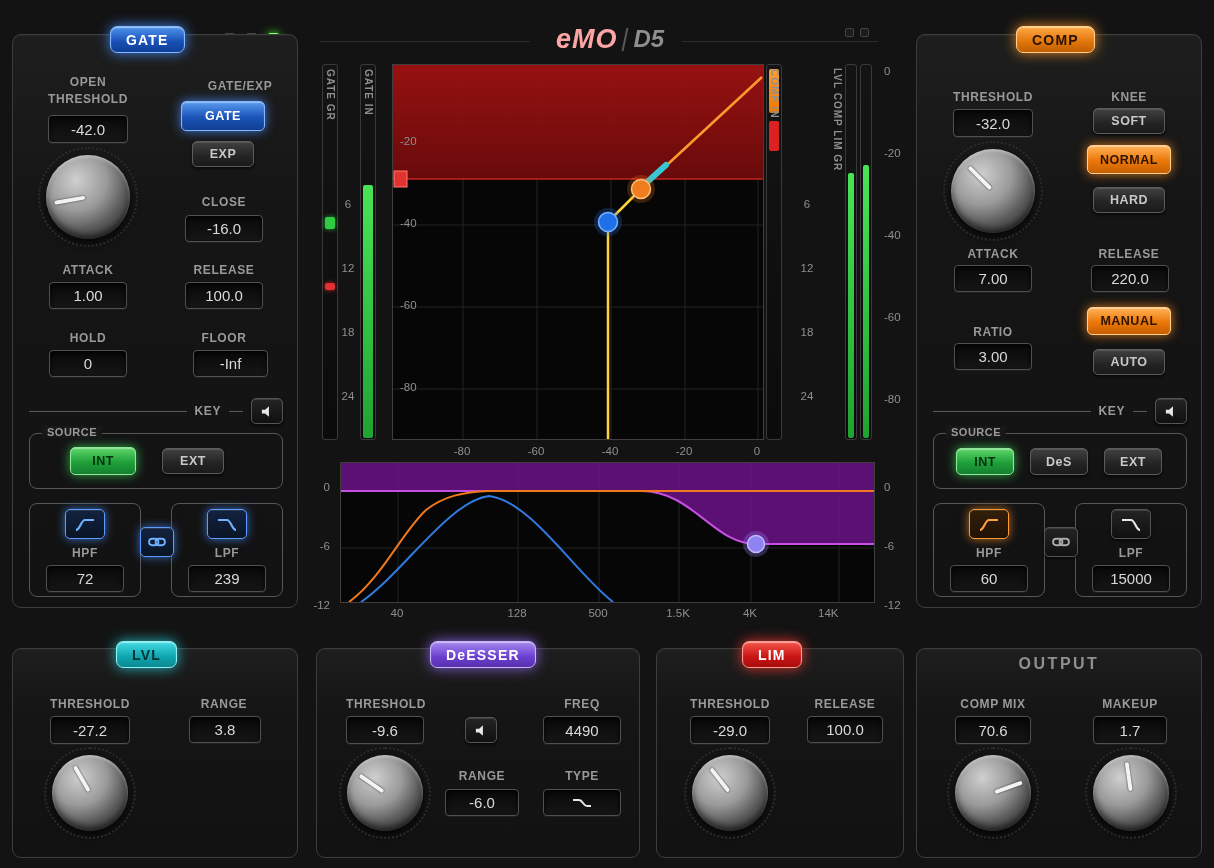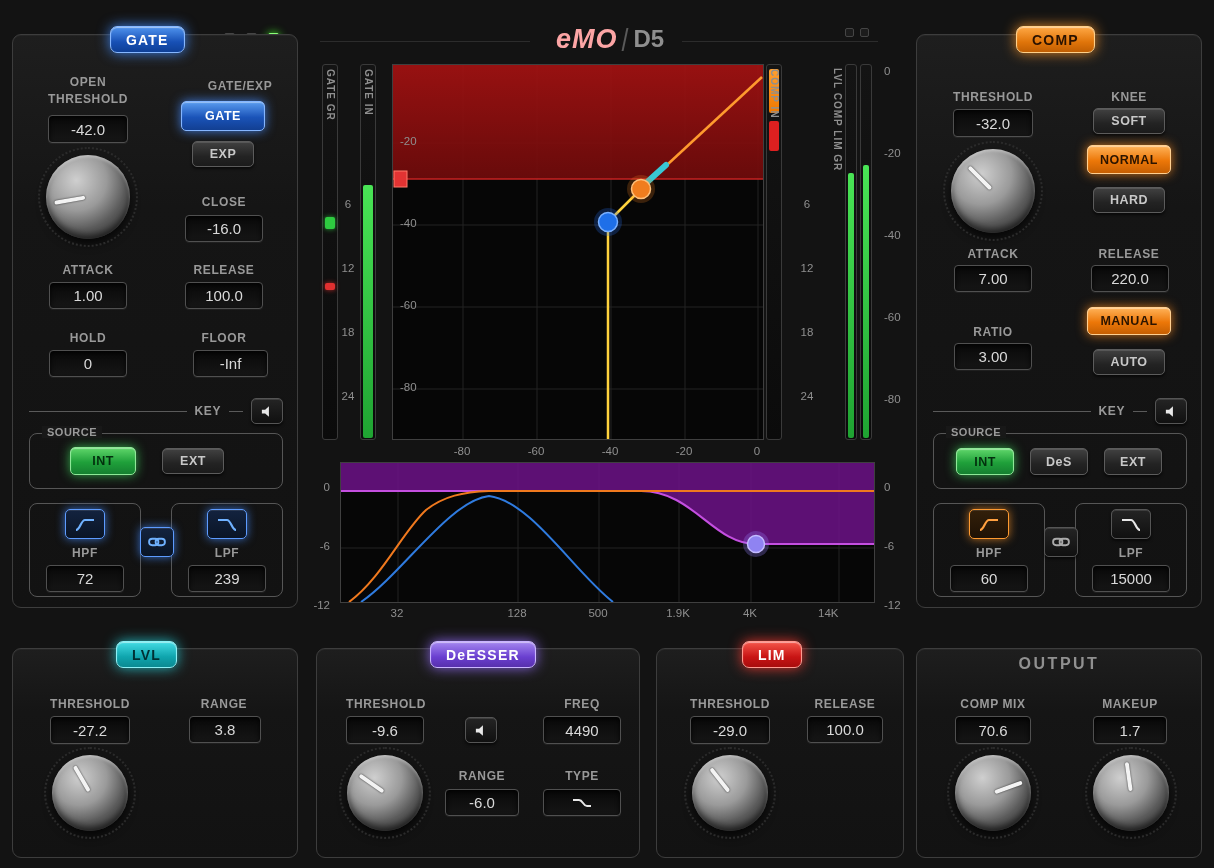--- a/index.html
+++ b/index.html
@@ -71,21 +71,21 @@
             font-size:10px; font-weight:700; color:#8f8f8f; letter-spacing:1px; white-space:nowrap; }
 
   .tick { position:absolute; font-size:11.5px; color:#8f8f8f; }
   .gwrap { position:absolute; background:#060606; border:1px solid #3f3f3f; }
   .hline { position:absolute; height:1px; background:#2c2c2c; }
 
   .logo { position:absolute; left:545px; top:24px; width:130px; height:30px;
           display:flex; align-items:center; justify-content:center; gap:7px; }
   .logo-emo { font-size:27px; font-weight:700; font-style:italic; color:#fca5a5; letter-spacing:1px; }
   .logo-div { width:2px; height:23px; background:#5a5a5a; transform:skewX(-12deg); }
-  .logo-d5  { font-size:24px; font-weight:700; color:#8f8f8f; }
+  .logo-d5  { font-size:24px; font-weight:700; font-style:italic; color:#8f8f8f; }
 </style>
 </head>
 <body>
 
 <div id="root">
 
   <div class="hline" style="left:320px;top:41px;width:210px"></div>
   <div class="hline" style="left:682px;top:41px;width:196px"></div>
   <div class="logo">
     <span class="logo-emo">eMO</span>
@@ -342,24 +342,24 @@
     </svg>
   </div>
 
   <div class="tick" style="left:302px;top:481px;width:28px;text-align:right">0</div>
   <div class="tick" style="left:302px;top:540px;width:28px;text-align:right">-6</div>
   <div class="tick" style="left:302px;top:599px;width:28px;text-align:right">-12</div>
   <div class="tick" style="left:884px;top:481px">0</div>
   <div class="tick" style="left:884px;top:540px">-6</div>
   <div class="tick" style="left:884px;top:599px">-12</div>
 
-  <div class="tick" style="left:377px;top:607px;width:40px;text-align:center">32</div>
+  <div class="tick" style="left:377px;top:607px;width:40px;text-align:center">40</div>
   <div class="tick" style="left:497px;top:607px;width:40px;text-align:center">128</div>
   <div class="tick" style="left:578px;top:607px;width:40px;text-align:center">500</div>
-  <div class="tick" style="left:658px;top:607px;width:40px;text-align:center">1.9K</div>
+  <div class="tick" style="left:658px;top:607px;width:40px;text-align:center">1.5K</div>
   <div class="tick" style="left:730px;top:607px;width:40px;text-align:center">4K</div>
   <div class="tick" style="left:818px;top:607px;width:40px;text-align:left">14K</div>
 
   <div class="panel" style="left:12px;top:648px;width:286px;height:210px">
     <div class="lbl" style="left:10px;top:48px;width:134px">THRESHOLD</div>
     <div class="vbox" style="left:37px;top:67px;width:80px;height:28px">-27.2</div>
     <div class="knob" style="left:39px;top:106px;width:76px;height:76px">
       <div class="kind" style="transform:rotate(-30deg)">
           <div class="kline"></div>
         </div>

